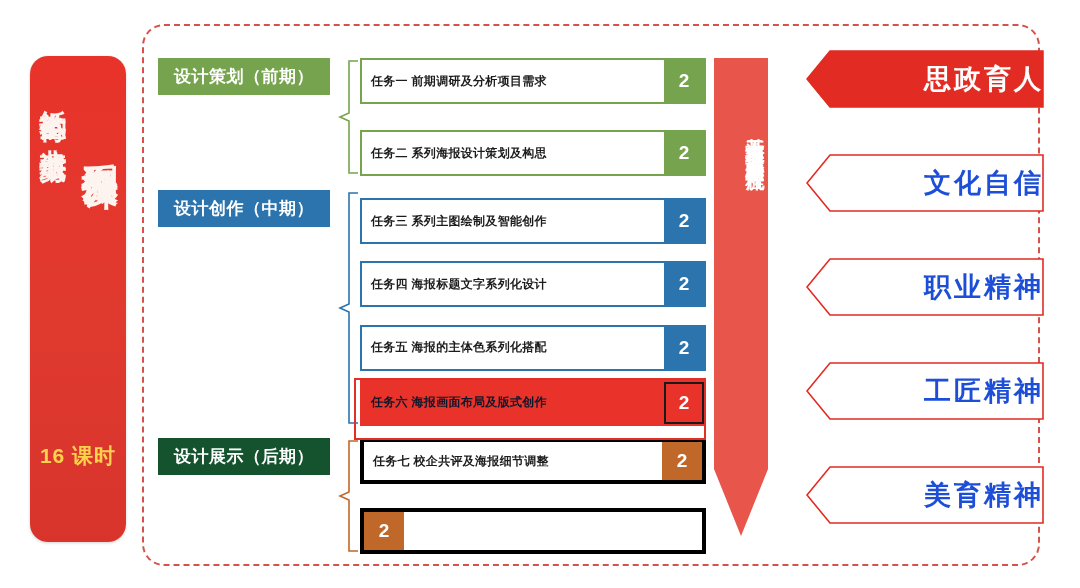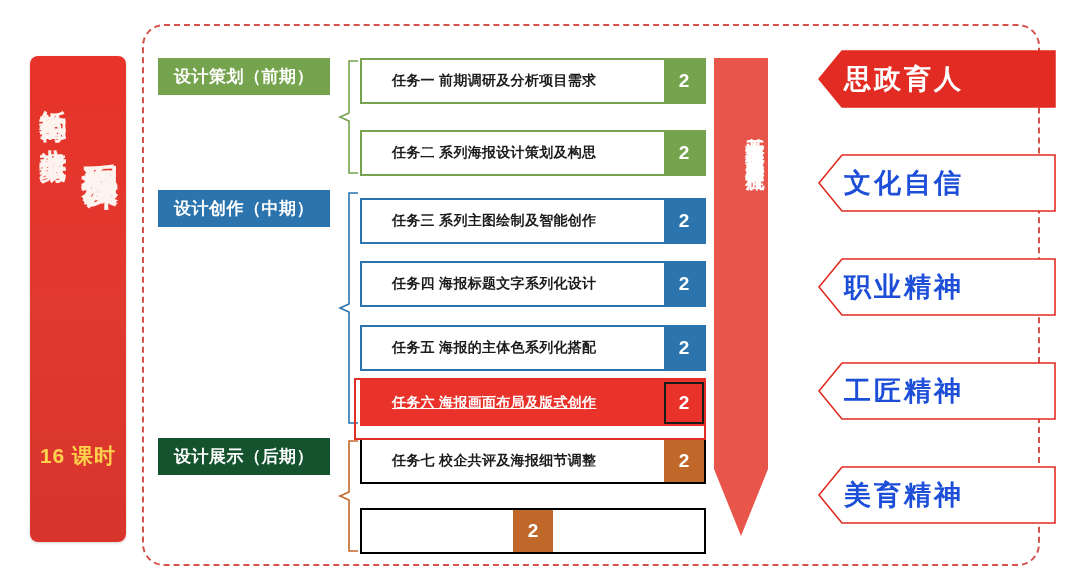--- a/index.html
+++ b/index.html
@@ -10,21 +10,21 @@
     overflow: hidden;
   }
   #stage { position: relative; width: 1080px; height: 588px; }
 
   
   .left-banner {
     position: absolute;
     left: 30px; top: 56px;
     width: 96px; height: 486px;
     background: linear-gradient(180deg, #e8332a 0%, #e03a2f 55%, #d8342c 100%);
-    border-radius: 8px;
+    border-radius: 18px;
     box-shadow: 0 1px 3px rgba(0,0,0,.18);
   }
   .vtext {
     position: absolute;
     writing-mode: vertical-rl;
     text-orientation: upright;
     color: #fdf3ef;
     font-weight: 700;
     letter-spacing: 2px;
     white-space: pre;
@@ -92,47 +92,47 @@
   .tasks { flex: 1; display: flex; flex-direction: column; justify-content: space-between; }
 
   .task-row {
     height: 46px;
     display: flex;
     background: #ffffff;
   }
   .task-title {
     flex: 1;
     display: flex; align-items: center;
-    padding-left: 30px;
-    font-size: 14px;
+    padding-left: 9px;
+    font-size: 12px;
     font-weight: 700;
     color: #1c1c1c;
     letter-spacing: .3px;
     white-space: nowrap;
   }
   .task-badge {
     width: 40px;
     display: flex; align-items: center; justify-content: center;
     color: #ffffff;
     font-size: 19px;
     font-weight: 700;
   }
 
   .row-green { border: 2px solid #76a44e; }
   .row-green .task-badge { background: #76a44e; }
   .row-blue  { border: 2px solid #2b74ad; margin-top: 8px; }
   .row-blue  .task-badge { background: #2b74ad; }
-  .row-brown { border: 2px solid #000000; justify-content: center; }
+  .row-brown { border: 4px solid #000000; }
   .row-brown .task-badge { background: #c0682a; }
 
   .row-active {
     background: #e8322a;
     border: 2px solid #e8322a;
   }
-  .row-active .task-title { color: #ffffff; text-decoration: underline; }
+  .row-active .task-title { color: #0f172a; }
   .row-active .task-badge {
     background: #e8322a;
     color: #ffffff;
     border: 2px solid #1a1a1a;
     height: 100%;
   }
 
   .highlight-frame {
     position: absolute;
     left: 196px; top: 338px;
@@ -160,22 +160,22 @@
     font-weight: 700;
     letter-spacing: 3px;
     height: 330px;
     white-space: pre;
   }
 
   
   .chevrons { position: absolute; left: 806px; top: 50px; width: 244px; height: 490px; }
   .chev {
     position: absolute;
-    left: 12px; width: 238px; height: 58px;
-    display: flex; align-items: center; justify-content: flex-start;
+    left: 0; width: 238px; height: 58px;
+    display: flex; align-items: center; justify-content: flex-end;
   }
   .chev svg { position: absolute; left: 0; top: 0; width: 238px; height: 58px; }
   .chev-label {
     position: relative;
     z-index: 2;
     font-size: 27px;
     font-weight: 700;
     letter-spacing: 3px;
     padding-left: 26px;
     white-space: nowrap;

